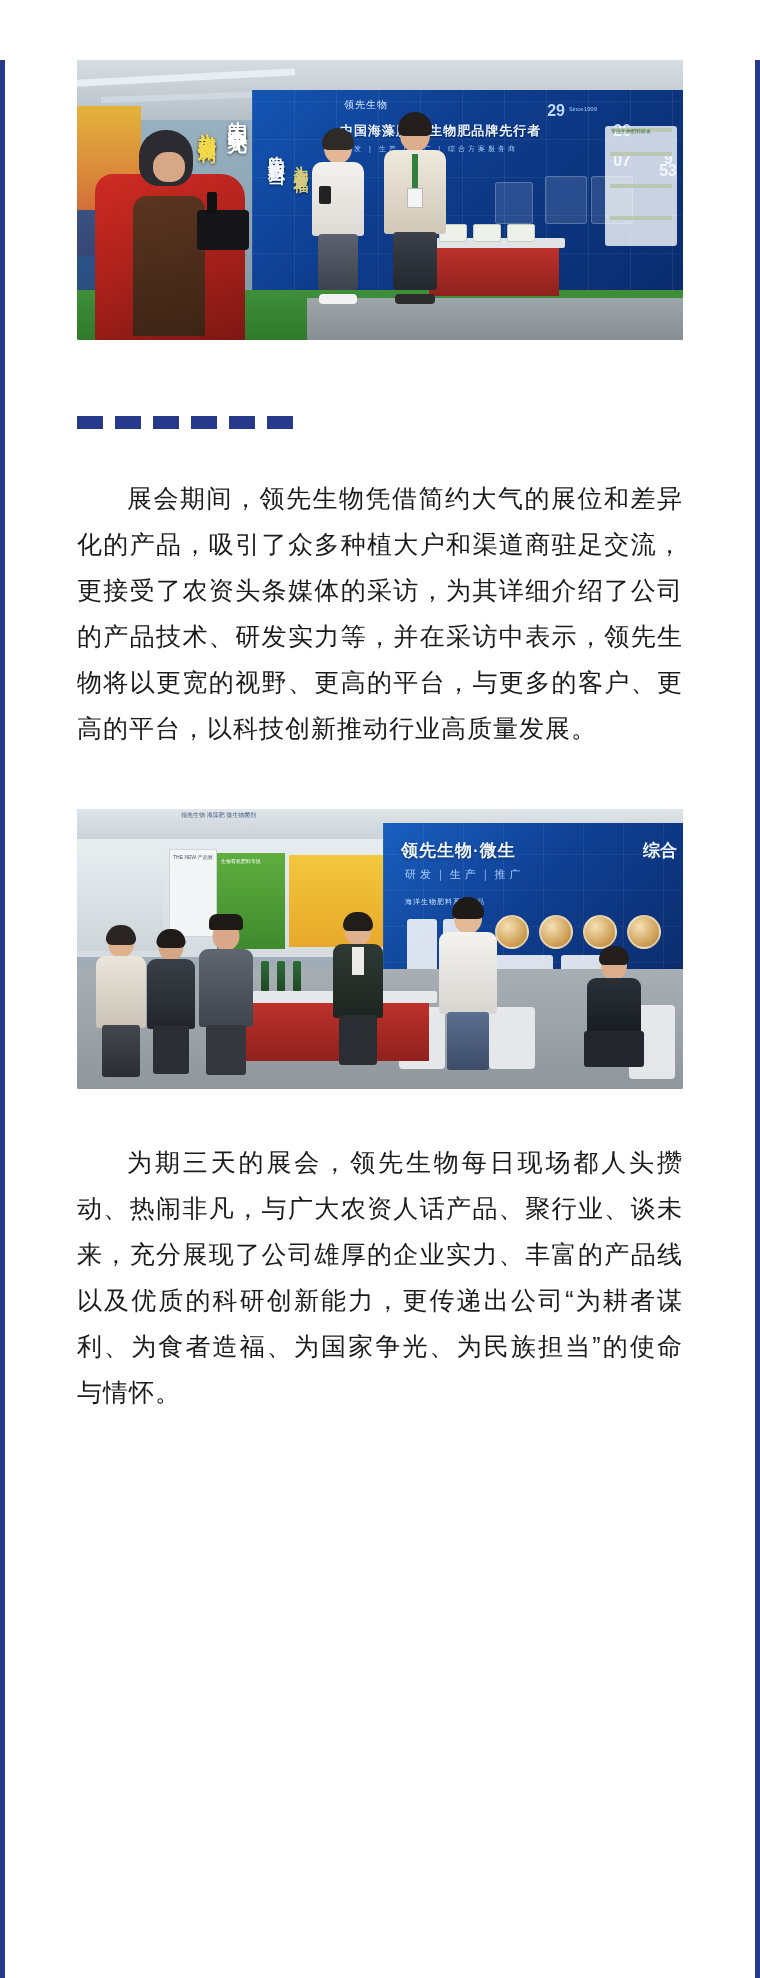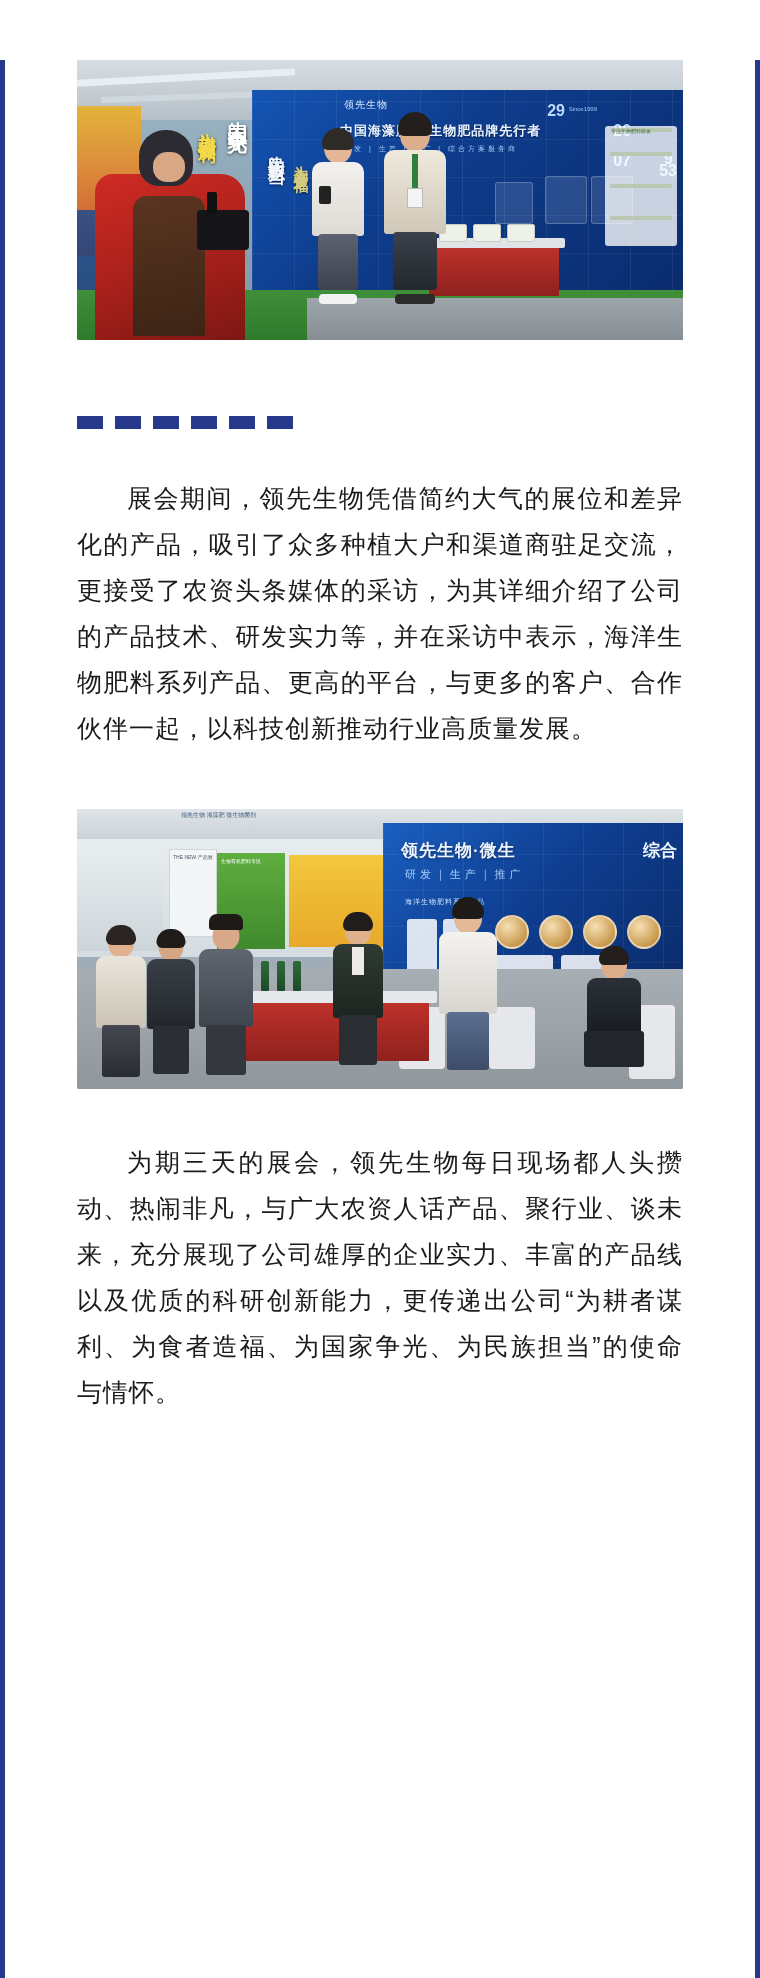--- a/index.html
+++ b/index.html
@@ -362,21 +362,21 @@
 
     <div class="dashes">
       <span></span>
       <span></span>
       <span></span>
       <span></span>
       <span></span>
       <span></span>
     </div>
 
-    <p class="para para-1">展会期间，领先生物凭借简约大气的展位和差异化的产品，吸引了众多种植大户和渠道商驻足交流，更接受了农资头条媒体的采访，为其详细介绍了公司的产品技术、研发实力等，并在采访中表示，海洋生物肥料系列产品、更高的平台，与更多的客户、合作伙伴一起，以科技创新推动行业高质量发展。</p>
+    <p class="para para-1">展会期间，领先生物凭借简约大气的展位和差异化的产品，吸引了众多种植大户和渠道商驻足交流，更接受了农资头条媒体的采访，为其详细介绍了公司的产品技术、研发实力等，并在采访中表示，领先生物将以更宽的视野、更高的平台，与更多的客户、更高的平台，以科技创新推动行业高质量发展。</p>
 
     <div class="photo photo-2">
       <div class="p2-ceiling"></div>
       <div class="p2-backwall"></div>
 
       <div style="position:absolute; left:104px; top:2px; font-size:6px; color:#44607f;">领先生物 海藻肥 微生物菌剂</div>
 
       <div class="p2-left-stand"></div>
       <div class="p2-white-sign">
         <div style="position:absolute; left:3px; top:4px; font-size:5px; color:#4a5a66; line-height:7px;">THE NEW·产品展</div>

